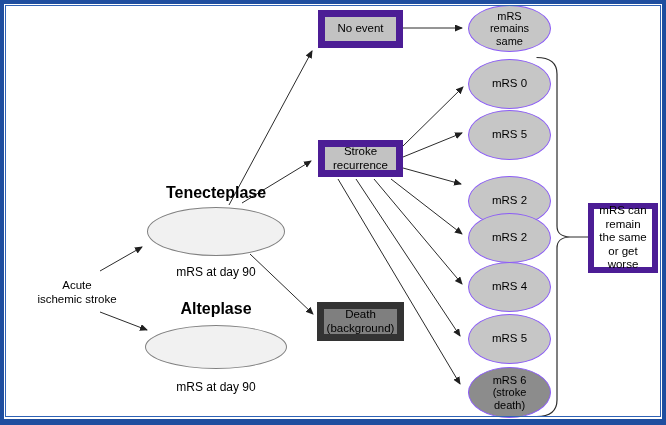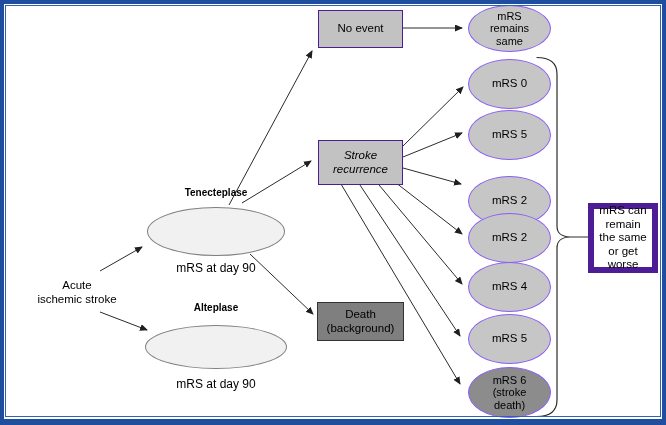--- a/index.html
+++ b/index.html
@@ -25,28 +25,28 @@
     pointer-events:none;z-index:5;
   }
   svg.edges{position:absolute;left:0;top:0;z-index:1;}
   .node{
     position:absolute;z-index:2;
     display:flex;align-items:center;justify-content:center;
     text-align:center;box-sizing:border-box;
     font-size:11.5px;line-height:1.18;
     white-space:pre-line;
   }
-  .rect{background:#c2c2c2;border:1px solid #4c1d95;}
+  .rect{background:#c2c2c2;border:7px solid #4c1d95;}
   .rect.dark{background:#7f7f7f;border-color:#333333;}
   .ellipse{background:#c6c6c6;border:1px solid #8b5cf6;border-radius:50%;}
   .ellipse.dark{background:#8c8c8c;}
   .ellipse.light{background:#f1f1f1;border-color:#808080;}
   .plain{background:none;border:none;}
   .note{background:#ffffff;border:6px solid #4c1d95;}
-  .treat-title{font-weight:bold;font-size:10px;line-height:1.25;}
+  .treat-title{font-weight:bold;font-size:16px;line-height:1.25;}
   .treat-sub{font-size:12px;line-height:1.25;margin-top:48px;}
 </style>
 </head>
 <body>
 
 <div class="frame">
 
   <svg class="edges" width="666" height="425" viewBox="0 0 666 425">
     <defs>
       <marker id="arr" markerUnits="userSpaceOnUse" markerWidth="9" markerHeight="8" refX="7" refY="3.5" orient="auto">
@@ -84,21 +84,21 @@
 
   <div class="node ellipse light" style="left:145px;top:325px;width:142px;height:44px;">
     <div>
       <div class="treat-title">Alteplase</div>
       <div class="treat-sub">mRS at day 90</div>
     </div>
   </div>
 
   <div class="node rect" style="left:318px;top:10px;width:85px;height:38px;">No event</div>
 
-  <div class="node rect" style="left:318px;top:140px;width:85px;height:45px;font-style:italic;">Stroke
+  <div class="node rect" style="left:318px;top:140px;width:85px;height:37px;">Stroke
 recurrence</div>
 
   <div class="node rect dark" style="left:317px;top:302px;width:87px;height:39px;">Death
 (background)</div>
 
   <div class="node ellipse" style="left:468px;top:5px;width:83px;height:47px;font-size:11px;line-height:1.15;">mRS
 remains
 same</div>
 
   <div class="node ellipse" style="left:468px;top:59px;width:83px;height:50px;">mRS 0</div>

